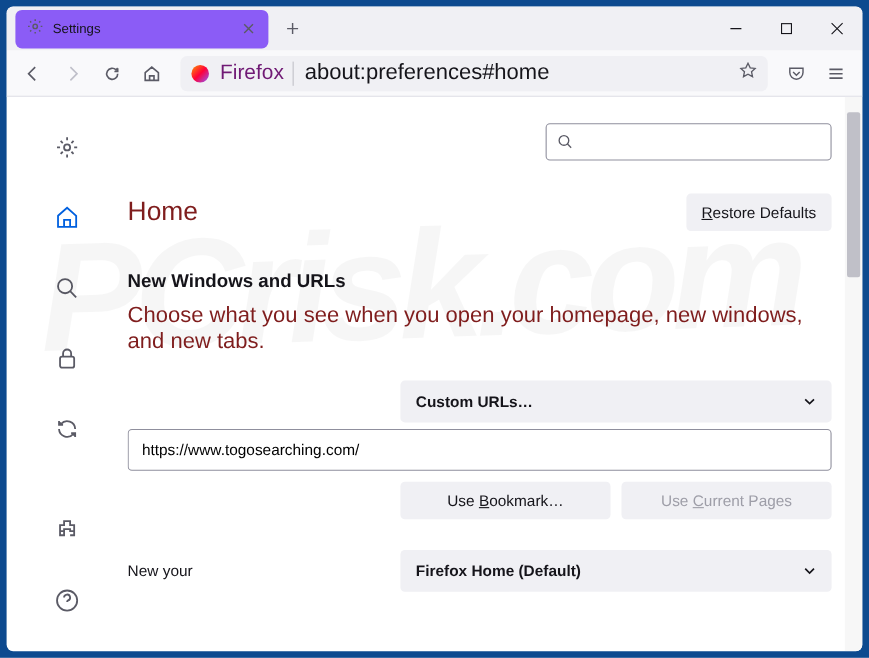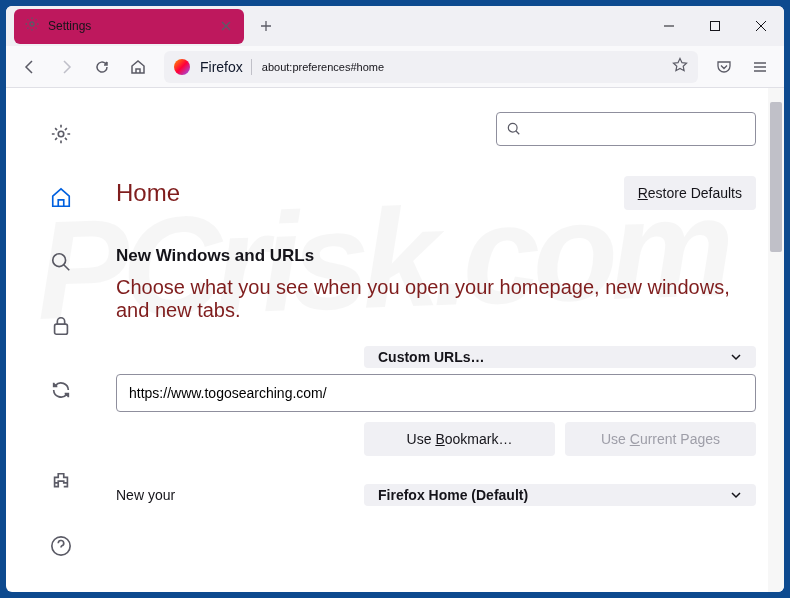--- a/index.html
+++ b/index.html
@@ -1,35 +1,35 @@
 <!DOCTYPE html>
 <html><head>
   <meta charset="utf-8">
   <style>
     * { margin: 0; padding: 0; box-sizing: border-box; font-family: -apple-system, BlinkMacSystemFont, 'Segoe UI', sans-serif; }
     body { width: 790px; height: 598px; background: #0d4a8f; padding: 6px; overflow: hidden; }
     .window { width: 100%; height: 100%; background: #fff; border-radius: 6px; display: flex; flex-direction: column; overflow: hidden; }
     
     .titlebar { height: 40px; display: flex; align-items: center; background: #f0f0f4; }
-    .tab { display: flex; align-items: center; background: #be185d; border-radius: 6px; margin: 4px 0 4px 8px; padding: 0 10px; height: 35px; width: 230px; gap: 8px; }
+    .tab { display: flex; align-items: center; background: #8b5cf6; border-radius: 6px; margin: 4px 0 4px 8px; padding: 0 10px; height: 35px; width: 230px; gap: 8px; }
     .tab-icon svg { width: 16px; height: 16px; }
     .tab-title { font-size: 12px; color: #15141a; flex: 1; }
     .tab-close { width: 16px; height: 16px; display: flex; align-items: center; justify-content: center; color: #5b5b66; cursor: pointer; }
     .newtab { width: 28px; height: 28px; display: flex; align-items: center; justify-content: center; margin-left: 8px; cursor: pointer; border-radius: 4px; }
     .win-controls { margin-left: auto; display: flex; }
     .win-btn { width: 46px; height: 40px; display: flex; align-items: center; justify-content: center; cursor: pointer; }
     .win-btn svg { width: 12px; height: 12px; }
     
     .toolbar { height: 42px; display: flex; align-items: center; padding: 0 8px; gap: 4px; background: #f9f9fb; border-bottom: 1px solid #e0e0e6; }
     .nav-btn { width: 32px; height: 32px; display: flex; align-items: center; justify-content: center; border-radius: 4px; cursor: pointer; color: #5b5b66; }
     .nav-btn.disabled { color: #bfbfc9; cursor: default; }
     .urlbar { flex: 1; height: 32px; background: #f0f0f4; border-radius: 6px; display: flex; align-items: center; padding: 0 10px; gap: 10px; margin: 0 6px; }
     .ff-icon { width: 16px; height: 16px; border-radius: 50%; background: linear-gradient(135deg, #ff9500 0%, #ff0039 50%, #9059ff 100%); display: inline-block; position: relative; }
-    .url-identity { font-size: 14px; color: #0f172a; padding-right: 8px; border-right: 1px solid #c0c0c8; }
-    .url-text { font-size: 11px; color: #15141a; flex: 1; }
+    .url-identity { font-size: 19px; color: #701a75; padding-right: 8px; border-right: 1px solid #c0c0c8; }
+    .url-text { font-size: 20px; color: #15141a; flex: 1; }
     .star { margin-left: auto; color: #5b5b66; }
     
     .content-wrap { flex: 1; display: flex; position: relative; overflow: hidden; }
     .sidebar { width: 110px; display: flex; flex-direction: column; align-items: center; padding: 28px 0; gap: 28px; }
     .sidebar-item { width: 40px; height: 40px; display: flex; align-items: center; justify-content: center; cursor: pointer; color: #5b5b66; border-radius: 4px; }
     .sidebar-item.active { color: #0060df; }
     .sidebar-spacer { flex: 1; }
     
     .main { flex: 1; padding: 24px 28px 0 0; overflow-y: auto; position: relative; }
     .search-row { display: flex; justify-content: flex-end; margin-bottom: 30px; }
@@ -40,21 +40,21 @@
     .header-row { display: flex; align-items: center; justify-content: space-between; margin-bottom: 36px; }
     .page-title { font-size: 24px; font-weight: 400; color: #7f1d1d; }
     .btn { height: 34px; padding: 0 14px; background: #f0f0f4; border: none; border-radius: 4px; font-size: 14px; cursor: pointer; color: #15141a; }
     
     .section-title { font-size: 17px; font-weight: 600; color: #15141a; margin-bottom: 10px; }
     .section-desc { font-size: 20px; color: #7f1d1d; margin-bottom: 24px; }
     
     .field-row { display: flex; align-items: center; margin-bottom: 10px; }
     .field-label { width: 248px; font-size: 14px; color: #15141a; }
     .field-control { flex: 1; }
-    .select { width: 100%; height: 22px; background: #f0f0f4; border: none; border-radius: 4px; padding: 0 14px; display: flex; align-items: center; justify-content: space-between; cursor: pointer; }
+    .select { width: 100%; height: 38px; background: #f0f0f4; border: none; border-radius: 4px; padding: 0 14px; display: flex; align-items: center; justify-content: space-between; cursor: pointer; }
     .select-text { font-size: 14px; font-weight: 600; color: #15141a; }
     .text-input { width: 100%; height: 38px; border: 1px solid #8f8f9d; border-radius: 4px; padding: 0 12px; font-size: 14px; outline: none; }
     
     .btn-row { display: flex; gap: 10px; margin-left: 248px; margin-bottom: 28px; margin-top: 4px; }
     .btn-half { flex: 1; height: 34px; background: #f0f0f4; border: none; border-radius: 4px; font-size: 14px; color: #15141a; white-space: nowrap; overflow: hidden; text-overflow: ellipsis; }
     .btn-half.disabled { color: #9e9ea8; cursor: default; }
     
     .scrollbar { position: absolute; right: 0; top: 0; width: 16px; height: 100%; background: #f7f7f7; }
     .thumb { position: absolute; right: 2px; top: 14px; width: 12px; height: 150px; background: #c0c0c8; border-radius: 2px; }
     

